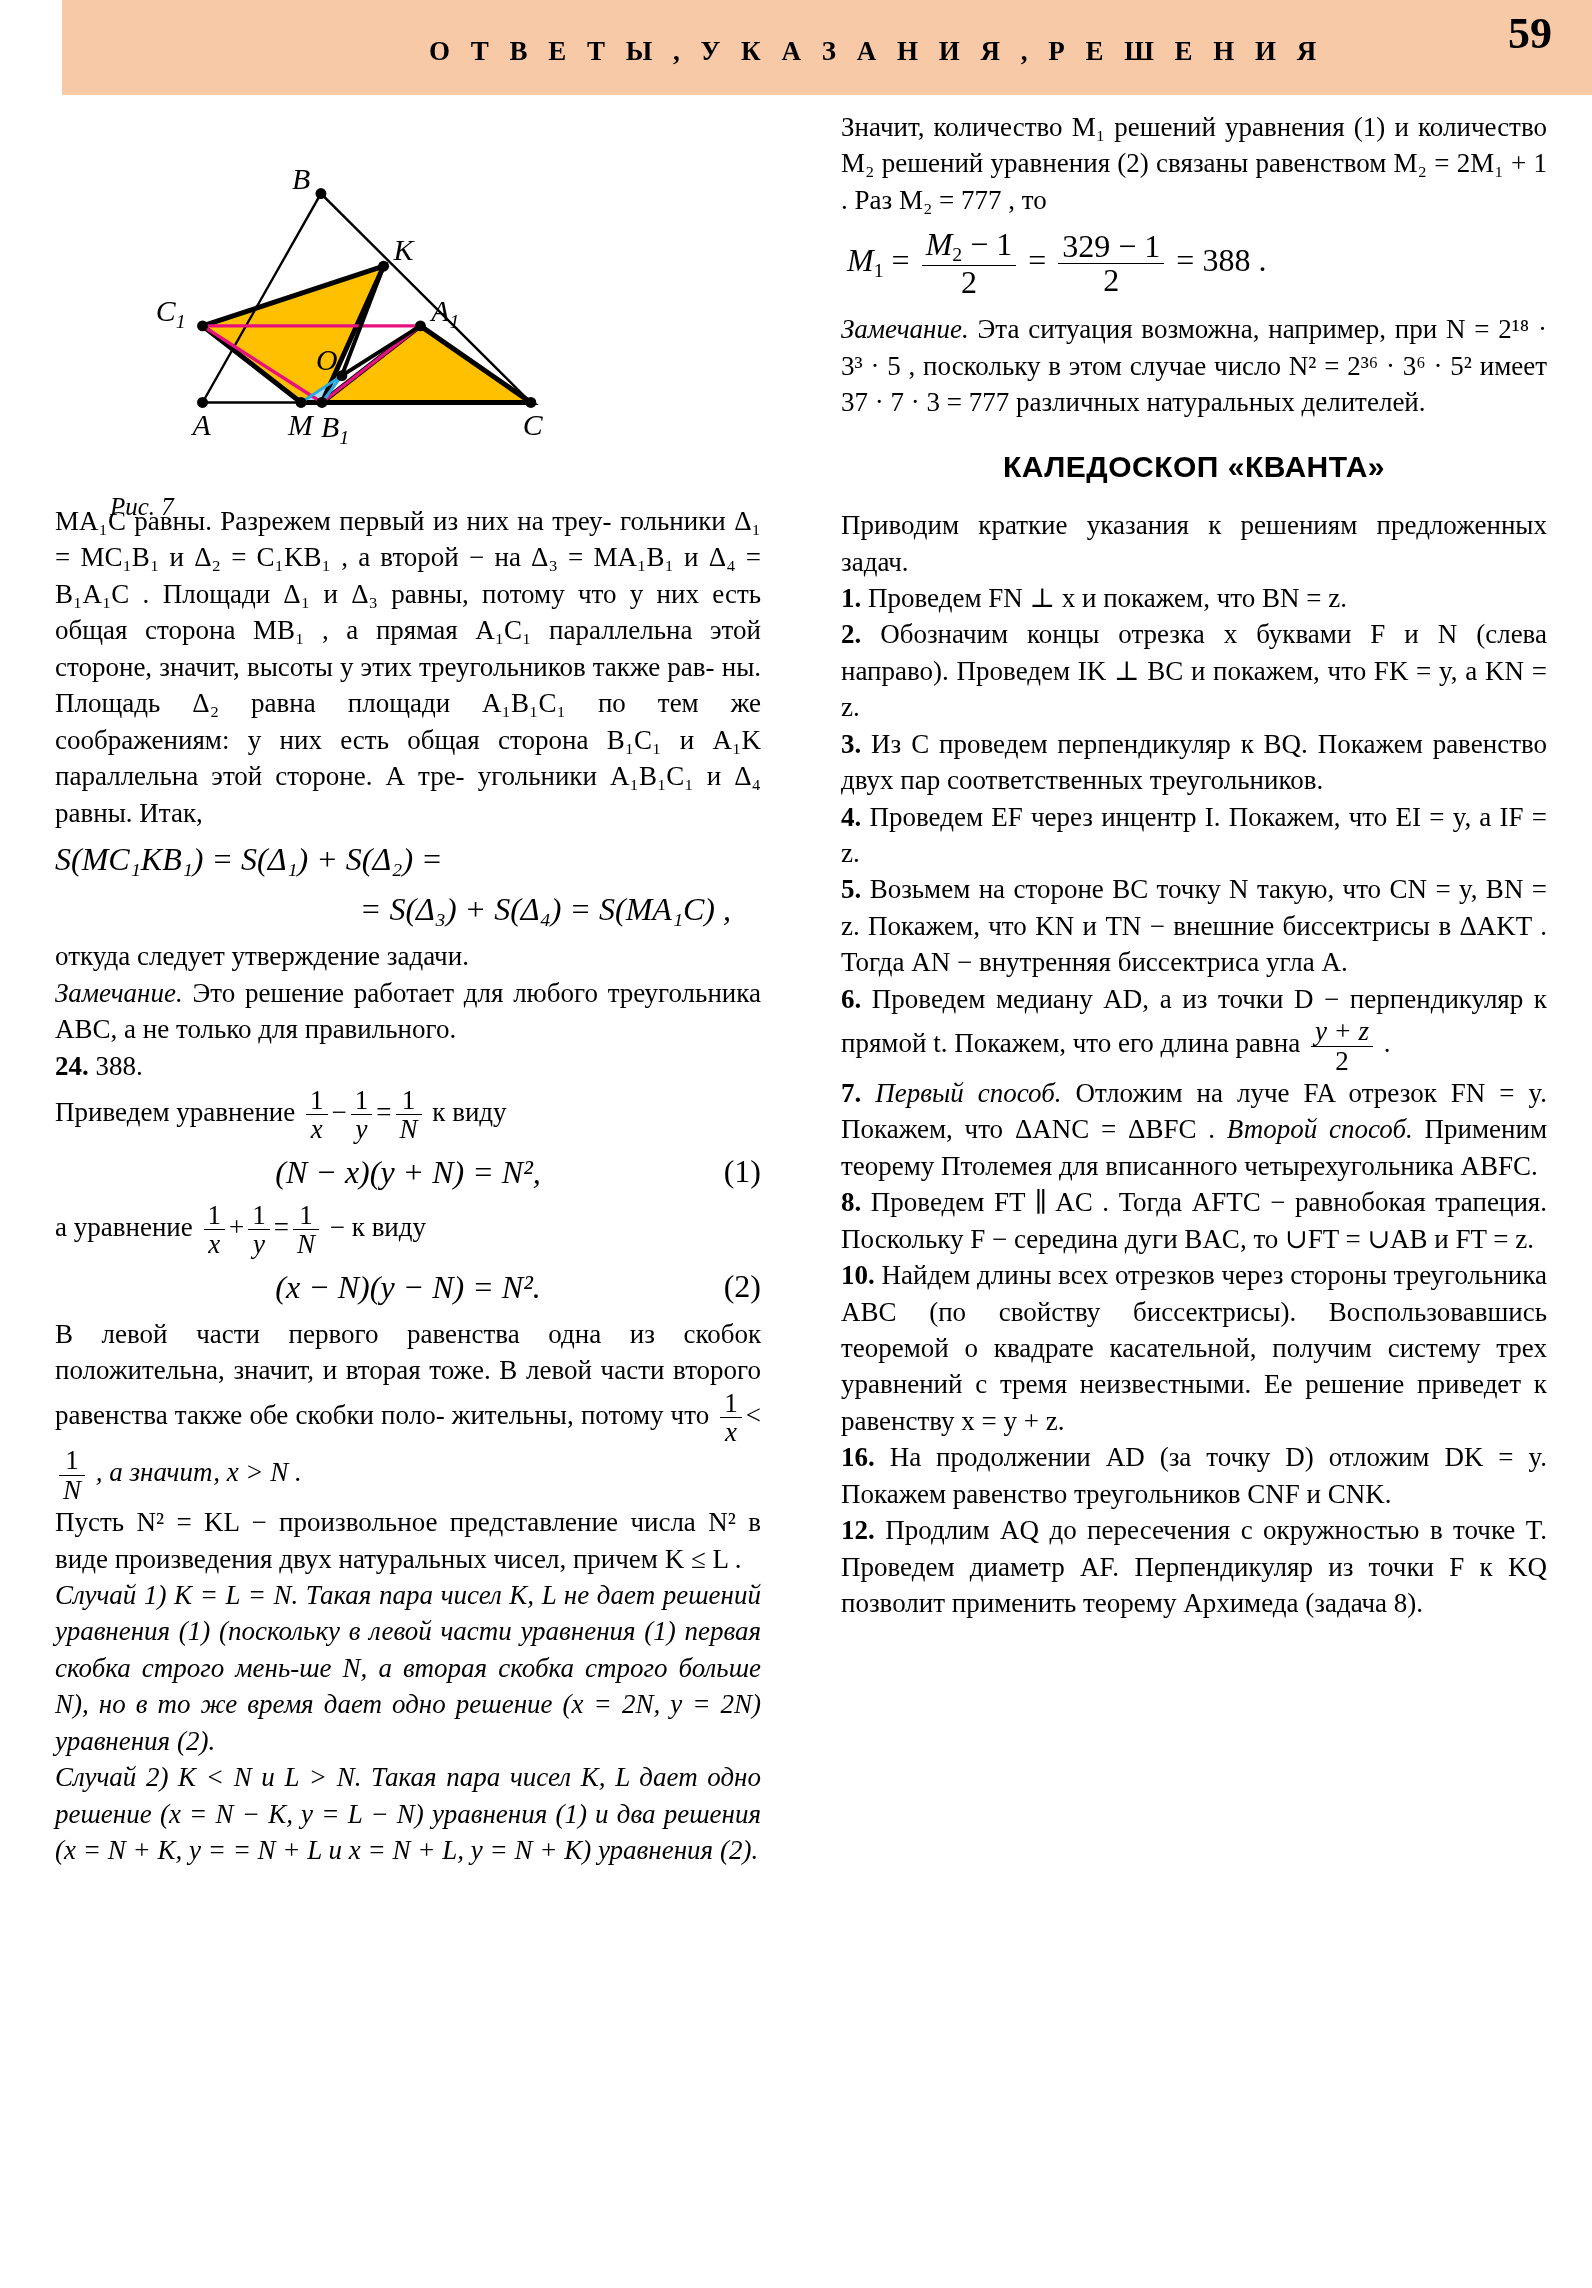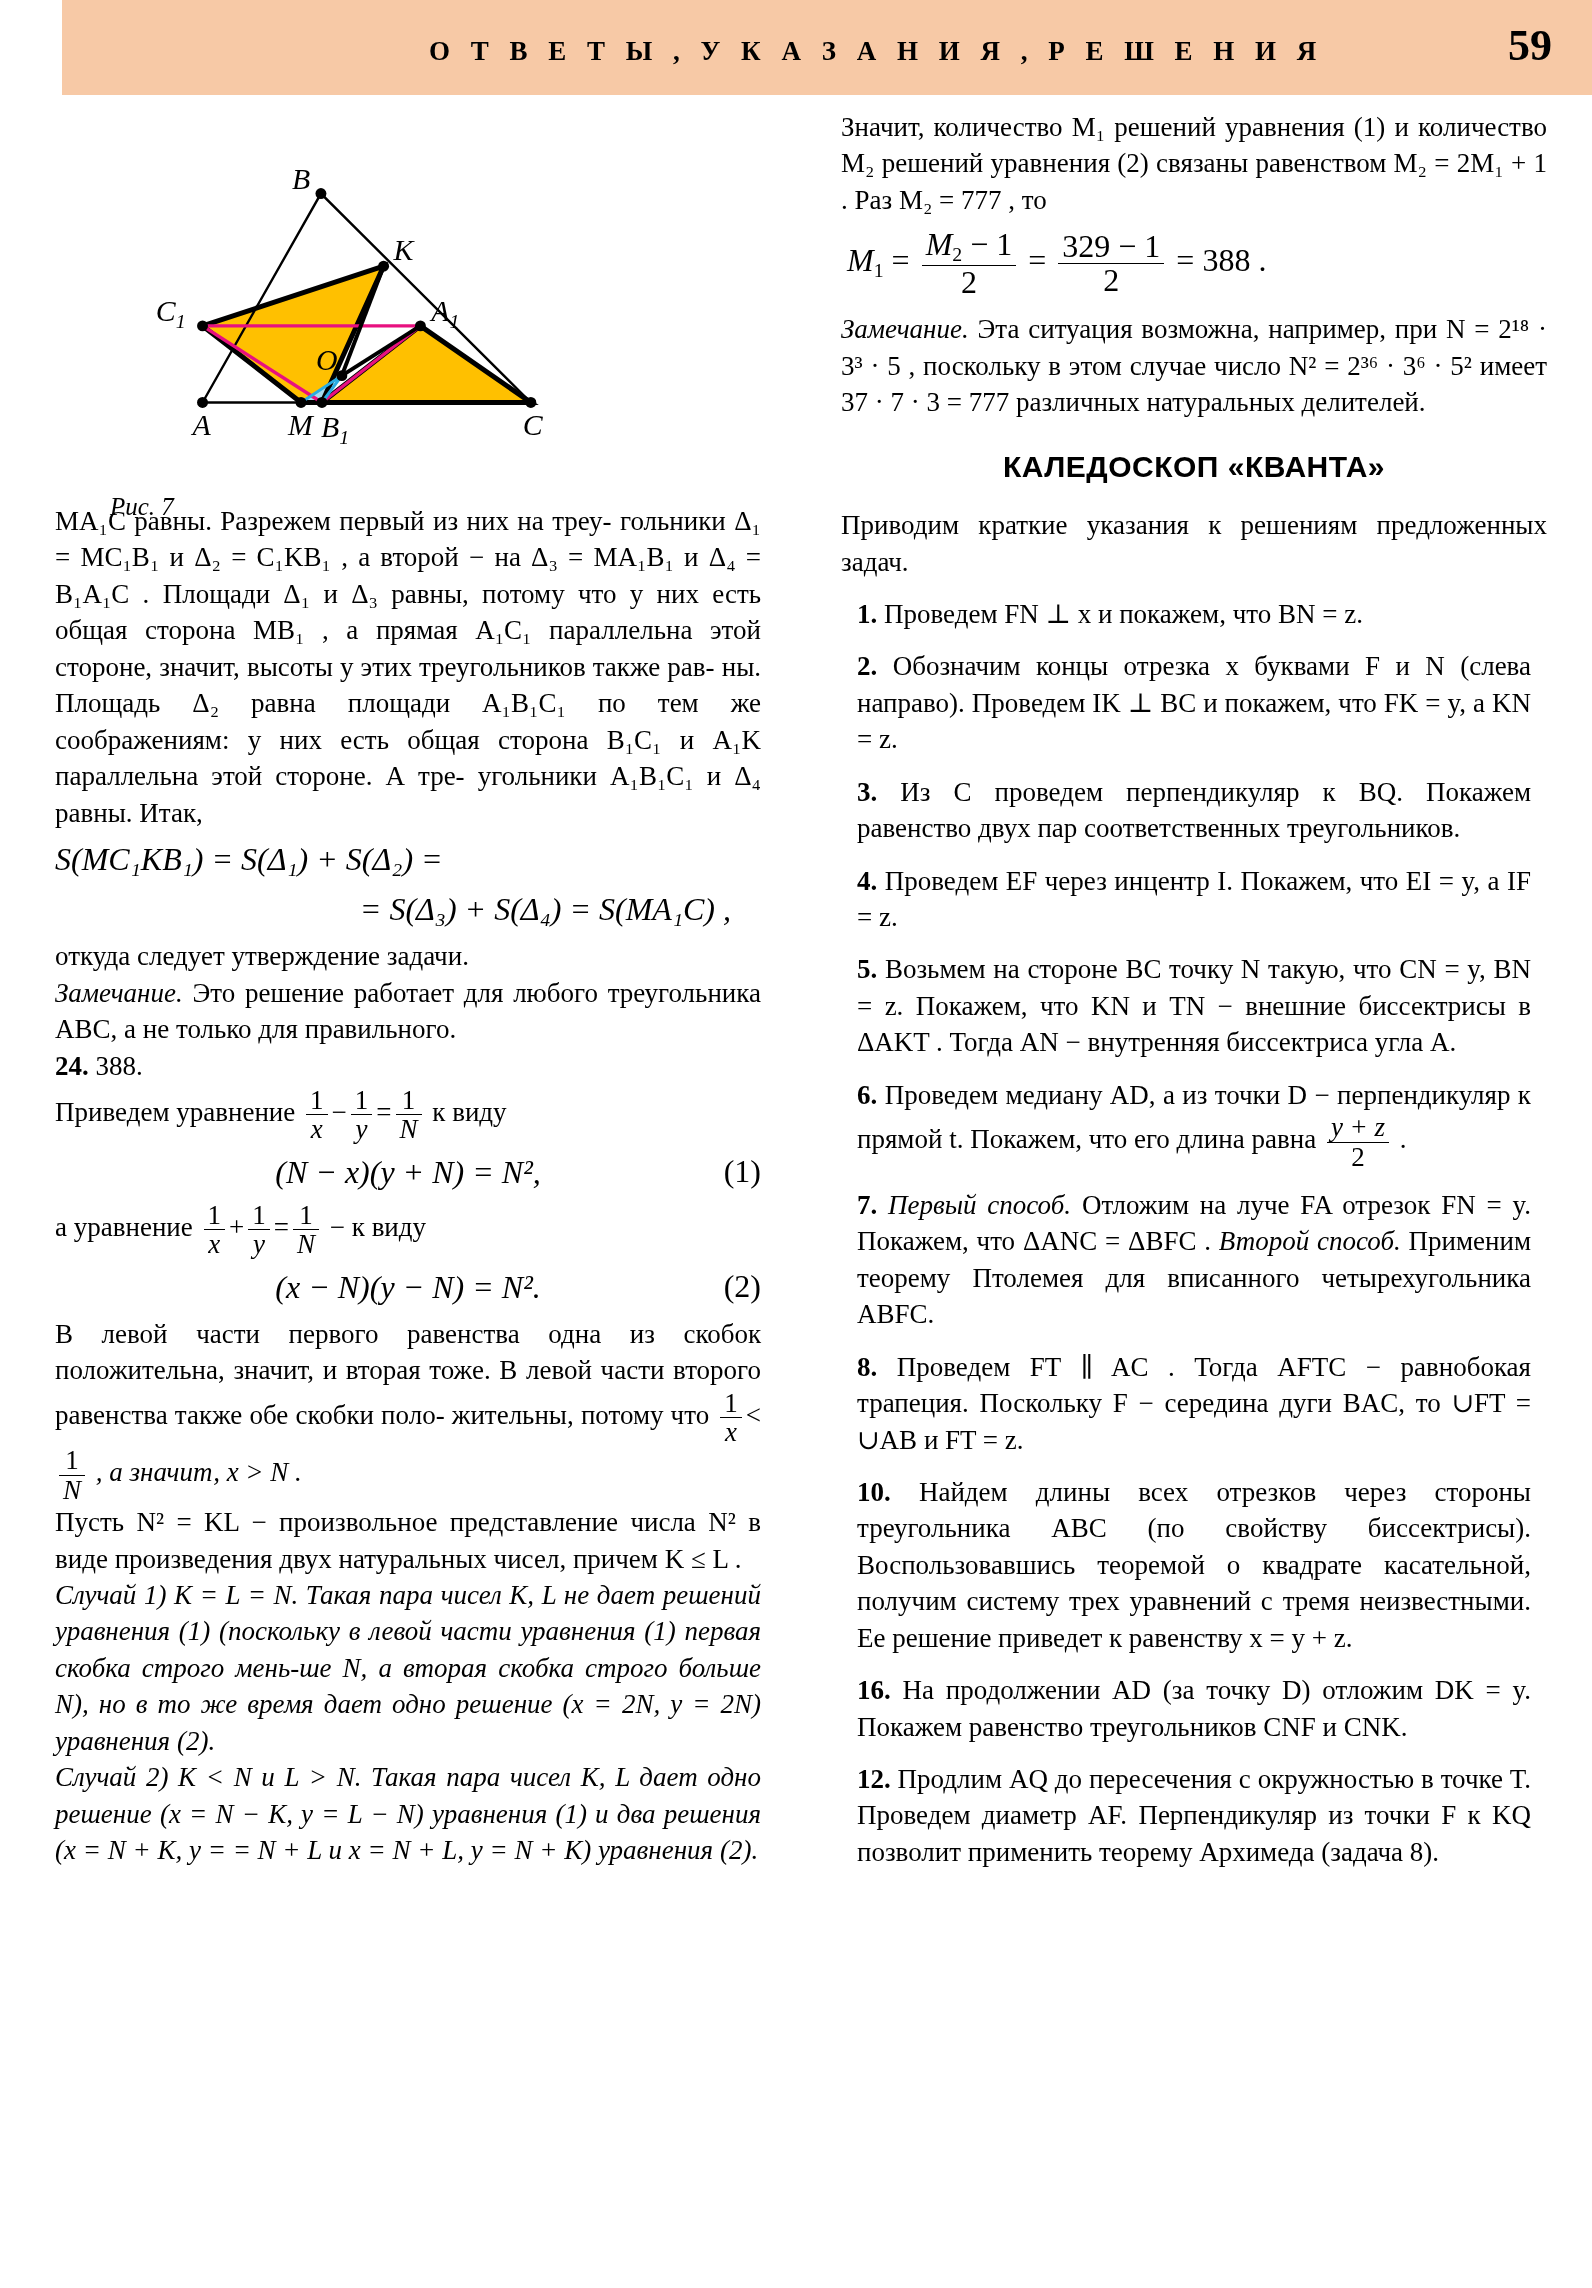--- a/index.html
+++ b/index.html
@@ -32,21 +32,21 @@
     font-family: "Liberation Serif", "DejaVu Serif", serif;
     font-weight: bold;
     font-size: 27px;
     letter-spacing: 7px;
     color: #000;
     white-space: nowrap;
   }
   .header-pageno {
     position: absolute;
     right: 40px;
-    top: 20px;
+    top: 8px;
     font-family: "Liberation Serif", "DejaVu Serif", serif;
     font-weight: bold;
     font-size: 44px;
     color: #000;
   }
 
   
   .col {
     position: absolute;
     top: 109px;
@@ -111,21 +111,21 @@
 
   .section-head {
     text-align: center;
     font-family: "Liberation Sans", "DejaVu Sans", sans-serif;
     font-weight: bold;
     font-size: 30px;
     letter-spacing: 0.5px;
     margin: 26px 0 20px 0;
   }
 
-  .item { margin: 16px; }
+  .item { margin: 0; }
   .itemnum { font-weight: bold; }
 </style>
 </head>
 <body>
 
 <div class="header-band">
   <div class="header-title">О Т В Е Т Ы ,   У К А З А Н И Я ,   Р Е Ш Е Н И Я</div>
   <div class="header-pageno">59</div>
 </div>
 

